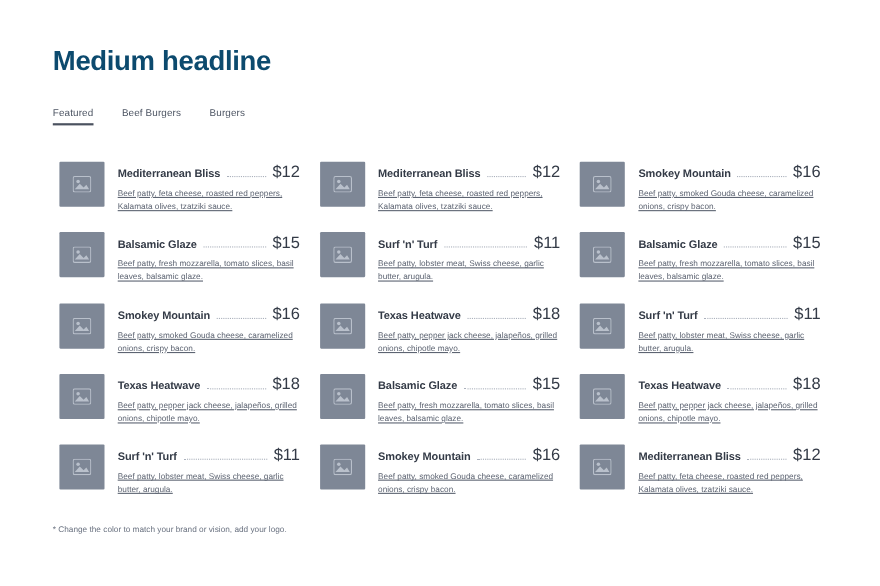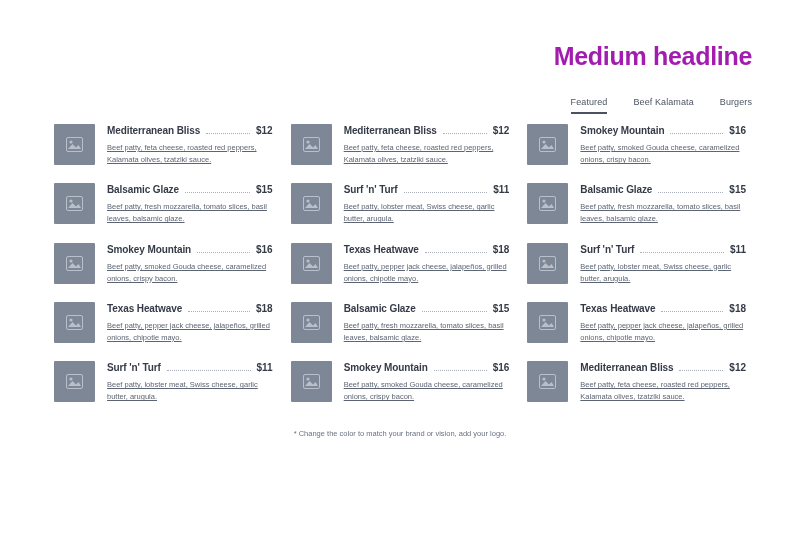--- a/index.html
+++ b/index.html
@@ -11,49 +11,49 @@
     color: #3d4450;
     overflow: hidden;
   }
   .page {
     width: 800px;
     height: 533px;
     position: relative;
     padding: 0 48px;
   }
   .headline {
-    text-align: right;
+    text-align: left;
     font-size: 25px;
     font-weight: bold;
     letter-spacing: -0.3px;
-    color: #a21caf;
+    color: #0c4a6e;
     margin-top: 42px;
   }
   .tabs {
     display: flex;
-    justify-content: flex-end;
+    justify-content: flex-start;
     gap: 26px;
     margin-top: 26px;
   }
   .tab {
     font-size: 9px;
     color: #4d5563;
     padding-bottom: 5px;
     letter-spacing: 0.1px;
     cursor: pointer;
     border-bottom: 2px solid transparent;
   }
   .tab.active {
     border-bottom: 2px solid #4b525f;
     font-weight: normal;
   }
   .columns {
     display: flex;
     gap: 0;
-    margin-top: 10px;
+    margin-top: 33px;
     padding: 0 6px;
   }
   .column {
     flex: 1;
     display: flex;
     flex-direction: column;
     gap: 17px;
     padding-right: 18px;
   }
   .column:last-child { padding-right: 0; }
@@ -84,49 +84,49 @@
     color: #343b47;
     letter-spacing: -0.1px;
   }
   .dots {
     flex: 1;
     border-bottom: 1.5px dotted #aab0bb;
     margin-bottom: 3px;
     min-width: 8px;
   }
   .item-price {
-    font-size: 10px;
-    font-weight: bold;
+    font-size: 15px;
+    font-weight: normal;
     color: #343b47;
   }
   .item-desc {
     font-size: 7.5px;
     line-height: 1.62;
     color: #5d6472;
     margin-top: 5px;
     max-width: 175px;
     text-decoration: underline;
   }
   .footnote {
-    text-align: center;
+    text-align: left;
     font-size: 7.5px;
     color: #6a7280;
     margin-top: 26px;
   }
 </style>
 </head>
 <body>
 
 <div class="page">
 
   <div class="headline">Medium headline</div>
 
   <div class="tabs">
     <div class="tab active">Featured</div>
-    <div class="tab">Beef Kalamata</div>
+    <div class="tab">Beef Burgers</div>
     <div class="tab">Burgers</div>
   </div>
 
   <div class="columns">
 
     <div class="column">
       <div class="item">
         <div class="thumb">
           <svg width="17" height="15" viewBox="0 0 17 15">
               <rect x="0.5" y="0.5" width="16" height="14" rx="1.5" fill="none" stroke="#b9c0cb" stroke-width="1"></rect>

